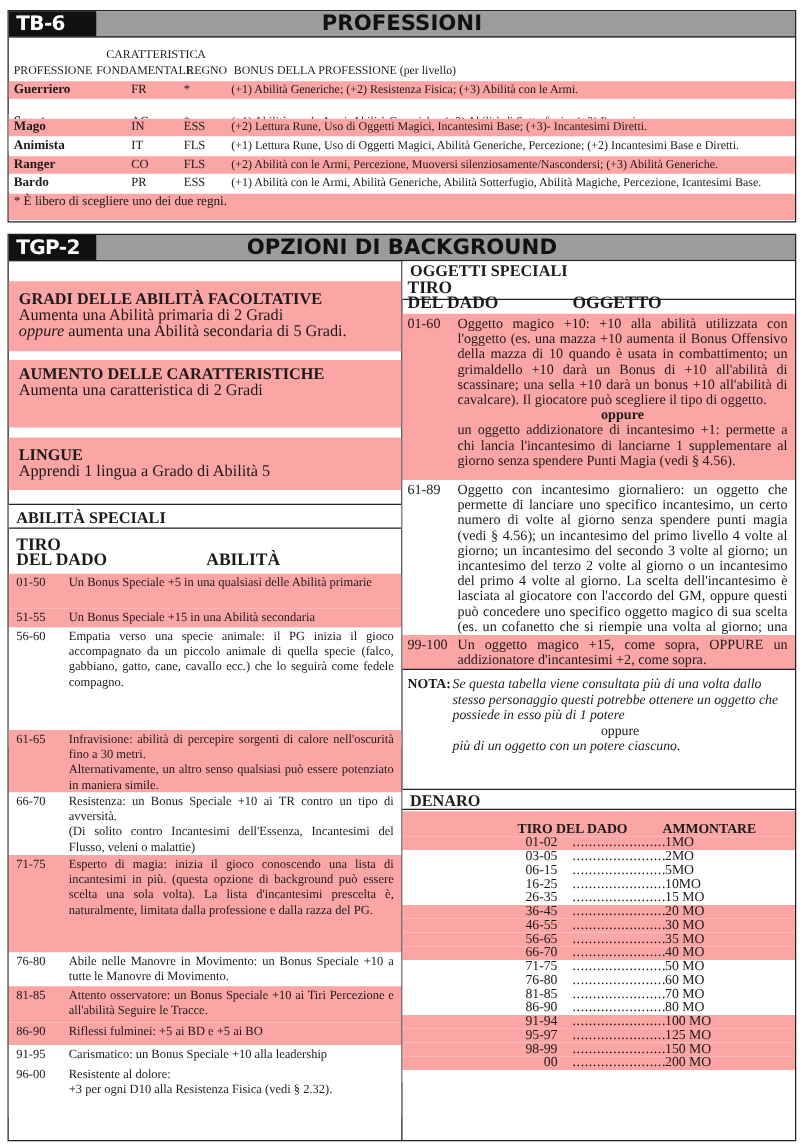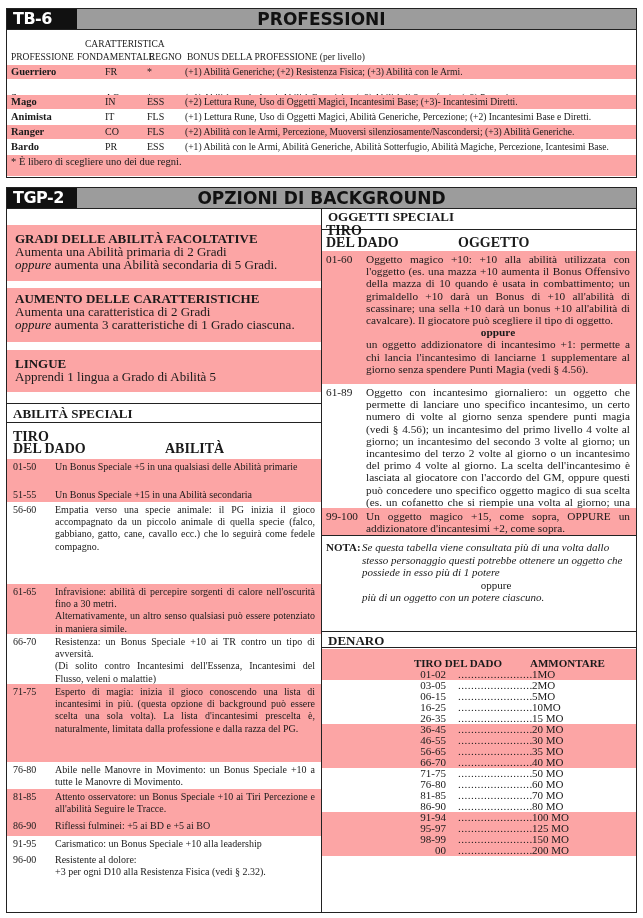--- a/index.html
+++ b/index.html
@@ -116,21 +116,20 @@
 
   <div class="col" id="leftcol">
     <div class="box grey" style="top:16px;height:56px;padding-top:7px;">
       <div class="bt">GRADI DELLE ABILITÀ FACOLTATIVE</div>
       <div>Aumenta una Abilità primaria di 2 Gradi</div>
       <div><i>oppure</i><span> aumenta una Abilità secondaria di 5 Gradi.</span></div>
     </div>
     <div class="box grey" style="top:79px;height:54px;">
       <div class="bt">AUMENTO DELLE CARATTERISTICHE</div>
       <div>Aumenta una caratteristica di 2 Gradi</div>
-      <div><i>oppure</i><span> aumenta 3 caratteristiche di 1 Grado ciascuna.</span></div>
     </div>
     <div class="box grey" style="top:141px;height:42px;padding-top:7px;">
       <div class="bt">LINGUE</div>
       <div>Apprendi 1 lingua a Grado di Abilità 5</div>
     </div>
     <div class="sechdr" style="top:194px;height:20px;line-height:20px;">ABILITÀ SPECIALI</div>
     <div class="colhdr" style="top:222px;">
       <div>TIRO</div>
       <div>DEL DADO</div>
     </div>
@@ -202,21 +201,21 @@
           <span class="rng">96-00</span>
           <span class="txt">
             <span class="p">Resistente al dolore:</span>
             <span class="p">+3 per ogni D10 alla Resistenza Fisica (vedi § 2.32).</span>
           </span>
         </div>
       </div>
   </div>
 
   <div class="col" id="rightcol">
-    <div class="sechdr" style="top:0;height:21px;line-height:15px;border-top:none;">OGGETTI SPECIALI</div>
+    <div class="sechdr" style="top:0;height:31px;line-height:15px;border-top:none;">OGGETTI SPECIALI</div>
     <div class="colhdr" style="top:16px;padding-left:4px;">
       <div>TIRO</div>
       <div>DEL DADO</div>
     </div>
     <div class="colhdr" style="top:28px;left:136px;padding:0;">OGGETTO</div>
 
     <div class="orow grey" style="top:42px;height:133px;">
       <span class="rng">01-60</span>
       <span class="txt">
         <span class="p">Oggetto magico +10: +10 alla abilità utilizzata con l'oggetto (es. una mazza +10 aumenta il Bonus Offensivo della mazza di 10 quando è usata in combattimento; un grimaldello +10 darà un Bonus di +10 all'abilità di scassinare; una sella +10 darà un bonus +10 all'abilità di cavalcare). Il giocatore può scegliere il tipo di oggetto.</span>

